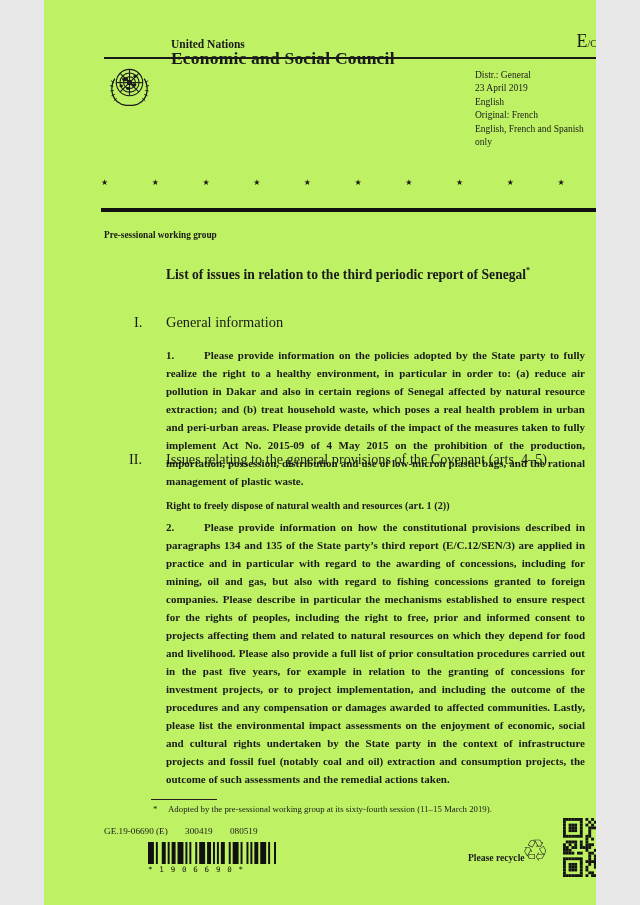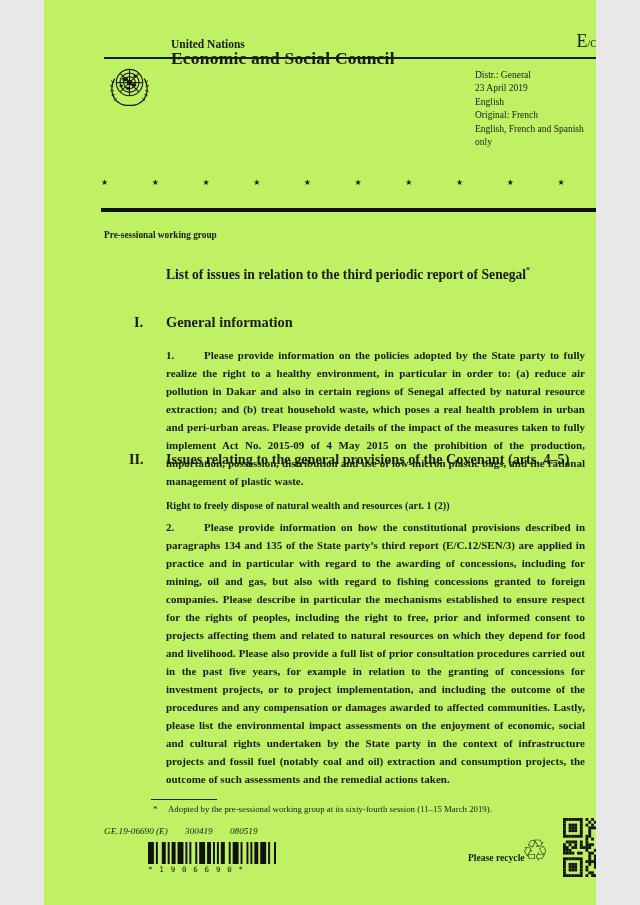--- a/index.html
+++ b/index.html
@@ -28,40 +28,40 @@
     font-size:8px;word-spacing:41px;white-space:nowrap;color:#181818;}
 
   .thick-rule{left:57px;top:208px;width:529px;height:4px;background:#111;}
 
   .committee-name{left:60px;top:217px;font-size:11px;font-weight:bold;}
   .committee-sub{left:60px;top:230px;font-size:9.3px;font-weight:bold;}
 
   .doc-title{left:122px;top:262px;width:452px;font-size:13.6px;font-weight:bold;line-height:17.6px;}
   .doc-title sup{font-size:8px;font-weight:bold;}
 
-  .sec-head{font-weight:bold;}
+  .sec-head{font-weight:normal;}
   .sec1{left:90px;top:314px;width:470px;font-size:14.4px;}
   .sec1 .sec-num{display:inline-block;width:32px;}
   .sec2{left:85px;top:450px;width:470px;font-size:14.2px;line-height:18.6px;}
   .sec2 .sec-num{position:absolute;left:0;top:0;}
   .sec2 .sec-text{display:block;margin-left:37px;width:443px;}
 
   .body-para{width:419px;font-size:11px;line-height:18px;text-align:justify;font-weight:bold;}
   .para1{left:122px;top:346px;}
   .para2{left:122px;top:518px;}
   .pnum{display:inline-block;width:38px;}
 
   .subheading{left:122px;top:500px;font-size:10.2px;font-weight:bold;text-align:right;}
 
   .footnote-rule{left:107px;top:799px;width:66px;height:1px;background:#222;}
   .footnote{left:107px;top:804px;width:430px;font-size:8.8px;}
   .fn-marker{display:inline-block;width:15px;text-align:left;padding-left:2px;}
 
   .ge-line{left:60px;top:826px;font-size:9.2px;white-space:nowrap;}
-  .ge-line span{margin-right:15px;font-style:italic;}
+  .ge-line span{margin-right:15px;}
 
   .barcode-wrap{left:60px;top:842px;width:128px;margin-left:44px;}
   .barcode-bars{width:128px;height:22px;display:block;}
   .barcode-text{display:block;margin-top:1px;font-family:"DejaVu Sans Mono",monospace;
     font-size:7.5px;letter-spacing:6.8px;white-space:nowrap;color:#111;}
 
   .recycle-label{left:424px;top:852px;font-size:9.6px;font-weight:bold;}
   .recycle-glyph{left:478px;top:836px;font-family:"DejaVu Sans",sans-serif;font-size:30px;
     font-weight:normal;color:#1a1a1a;line-height:1;}
 

